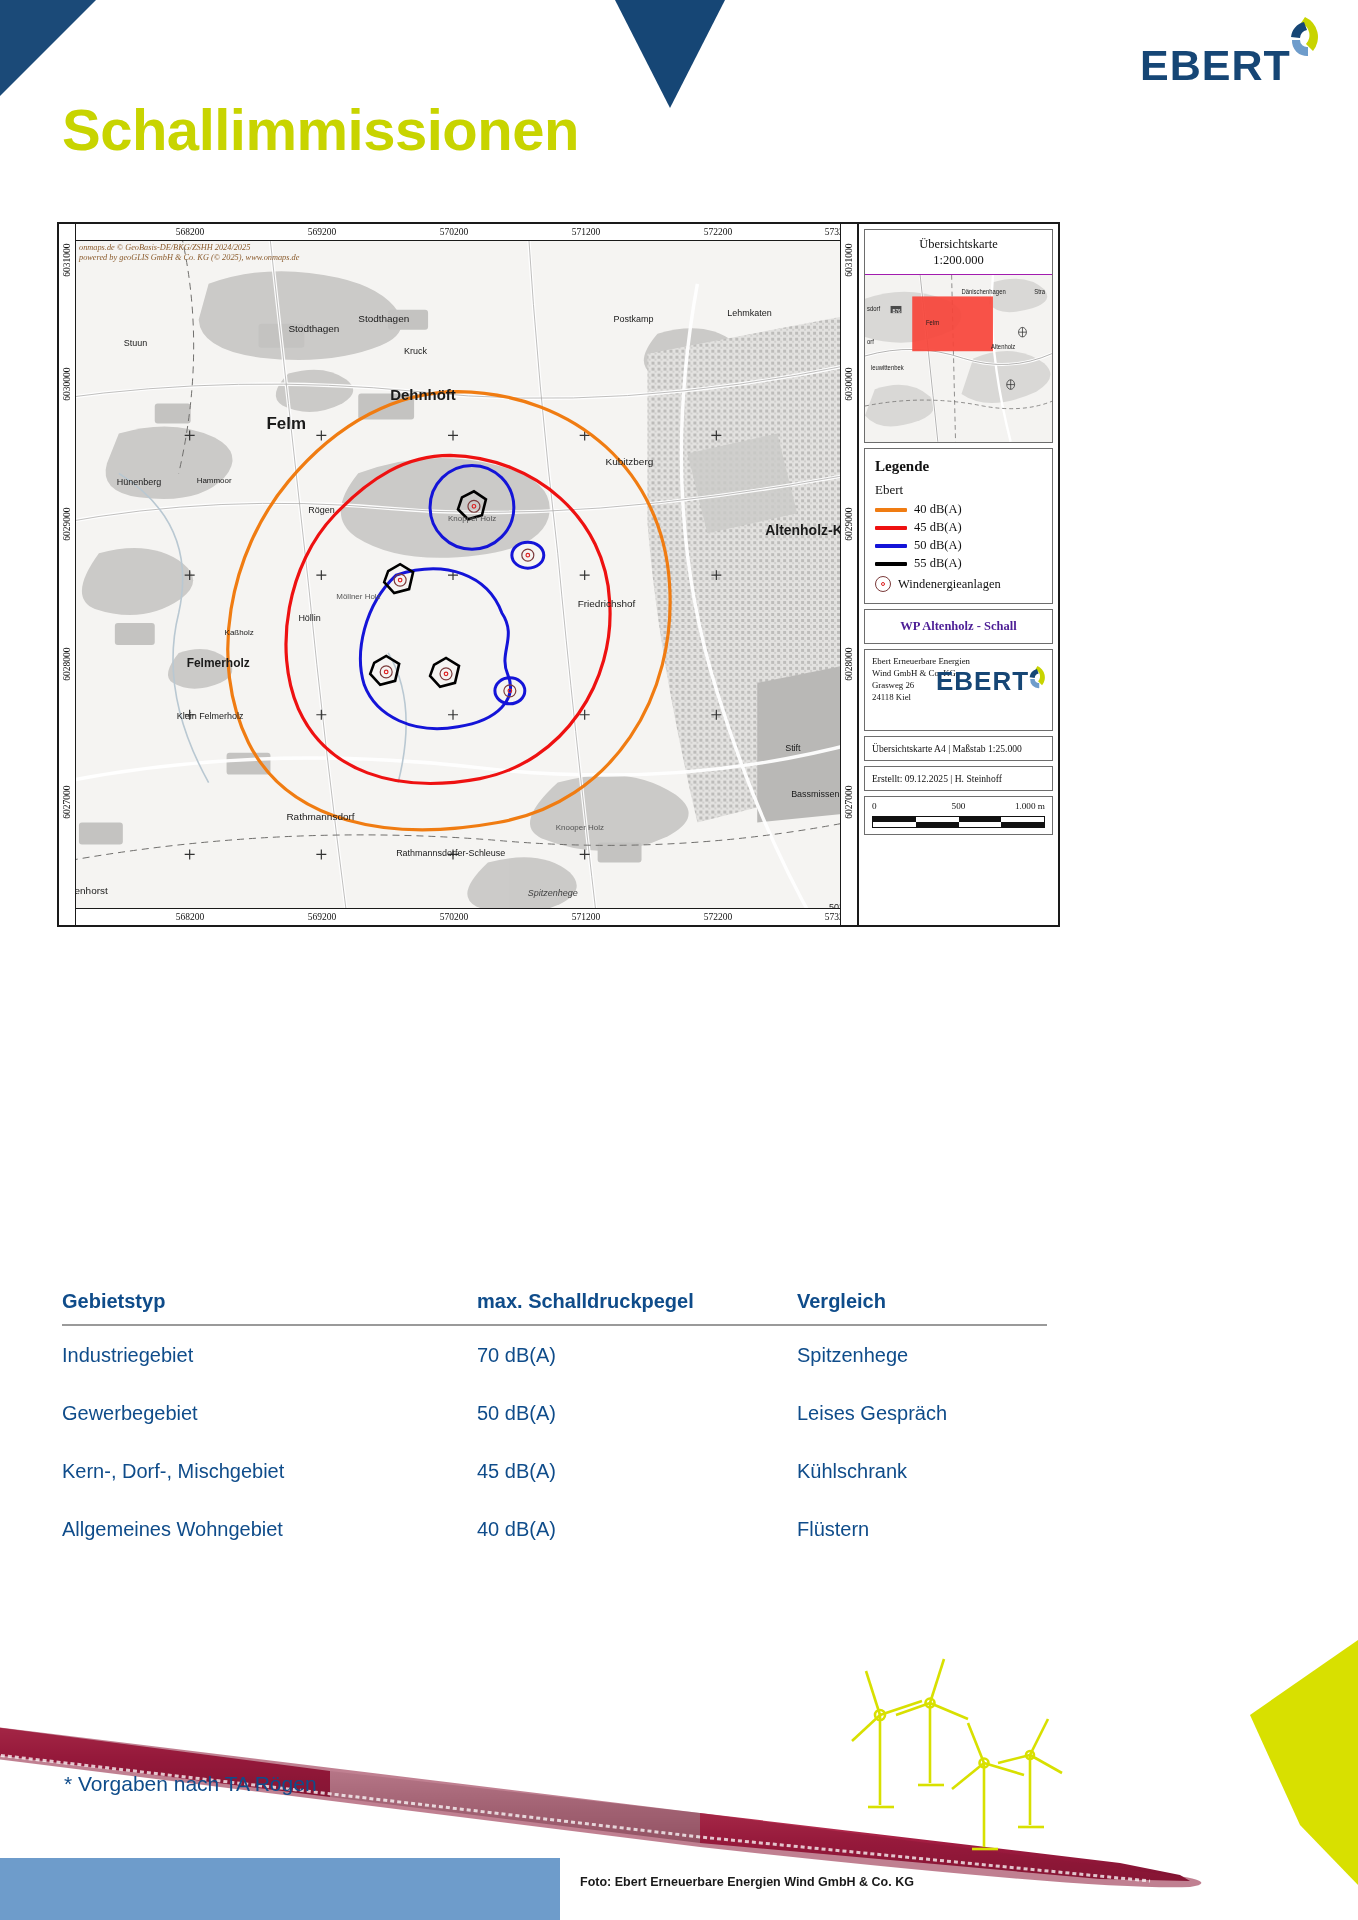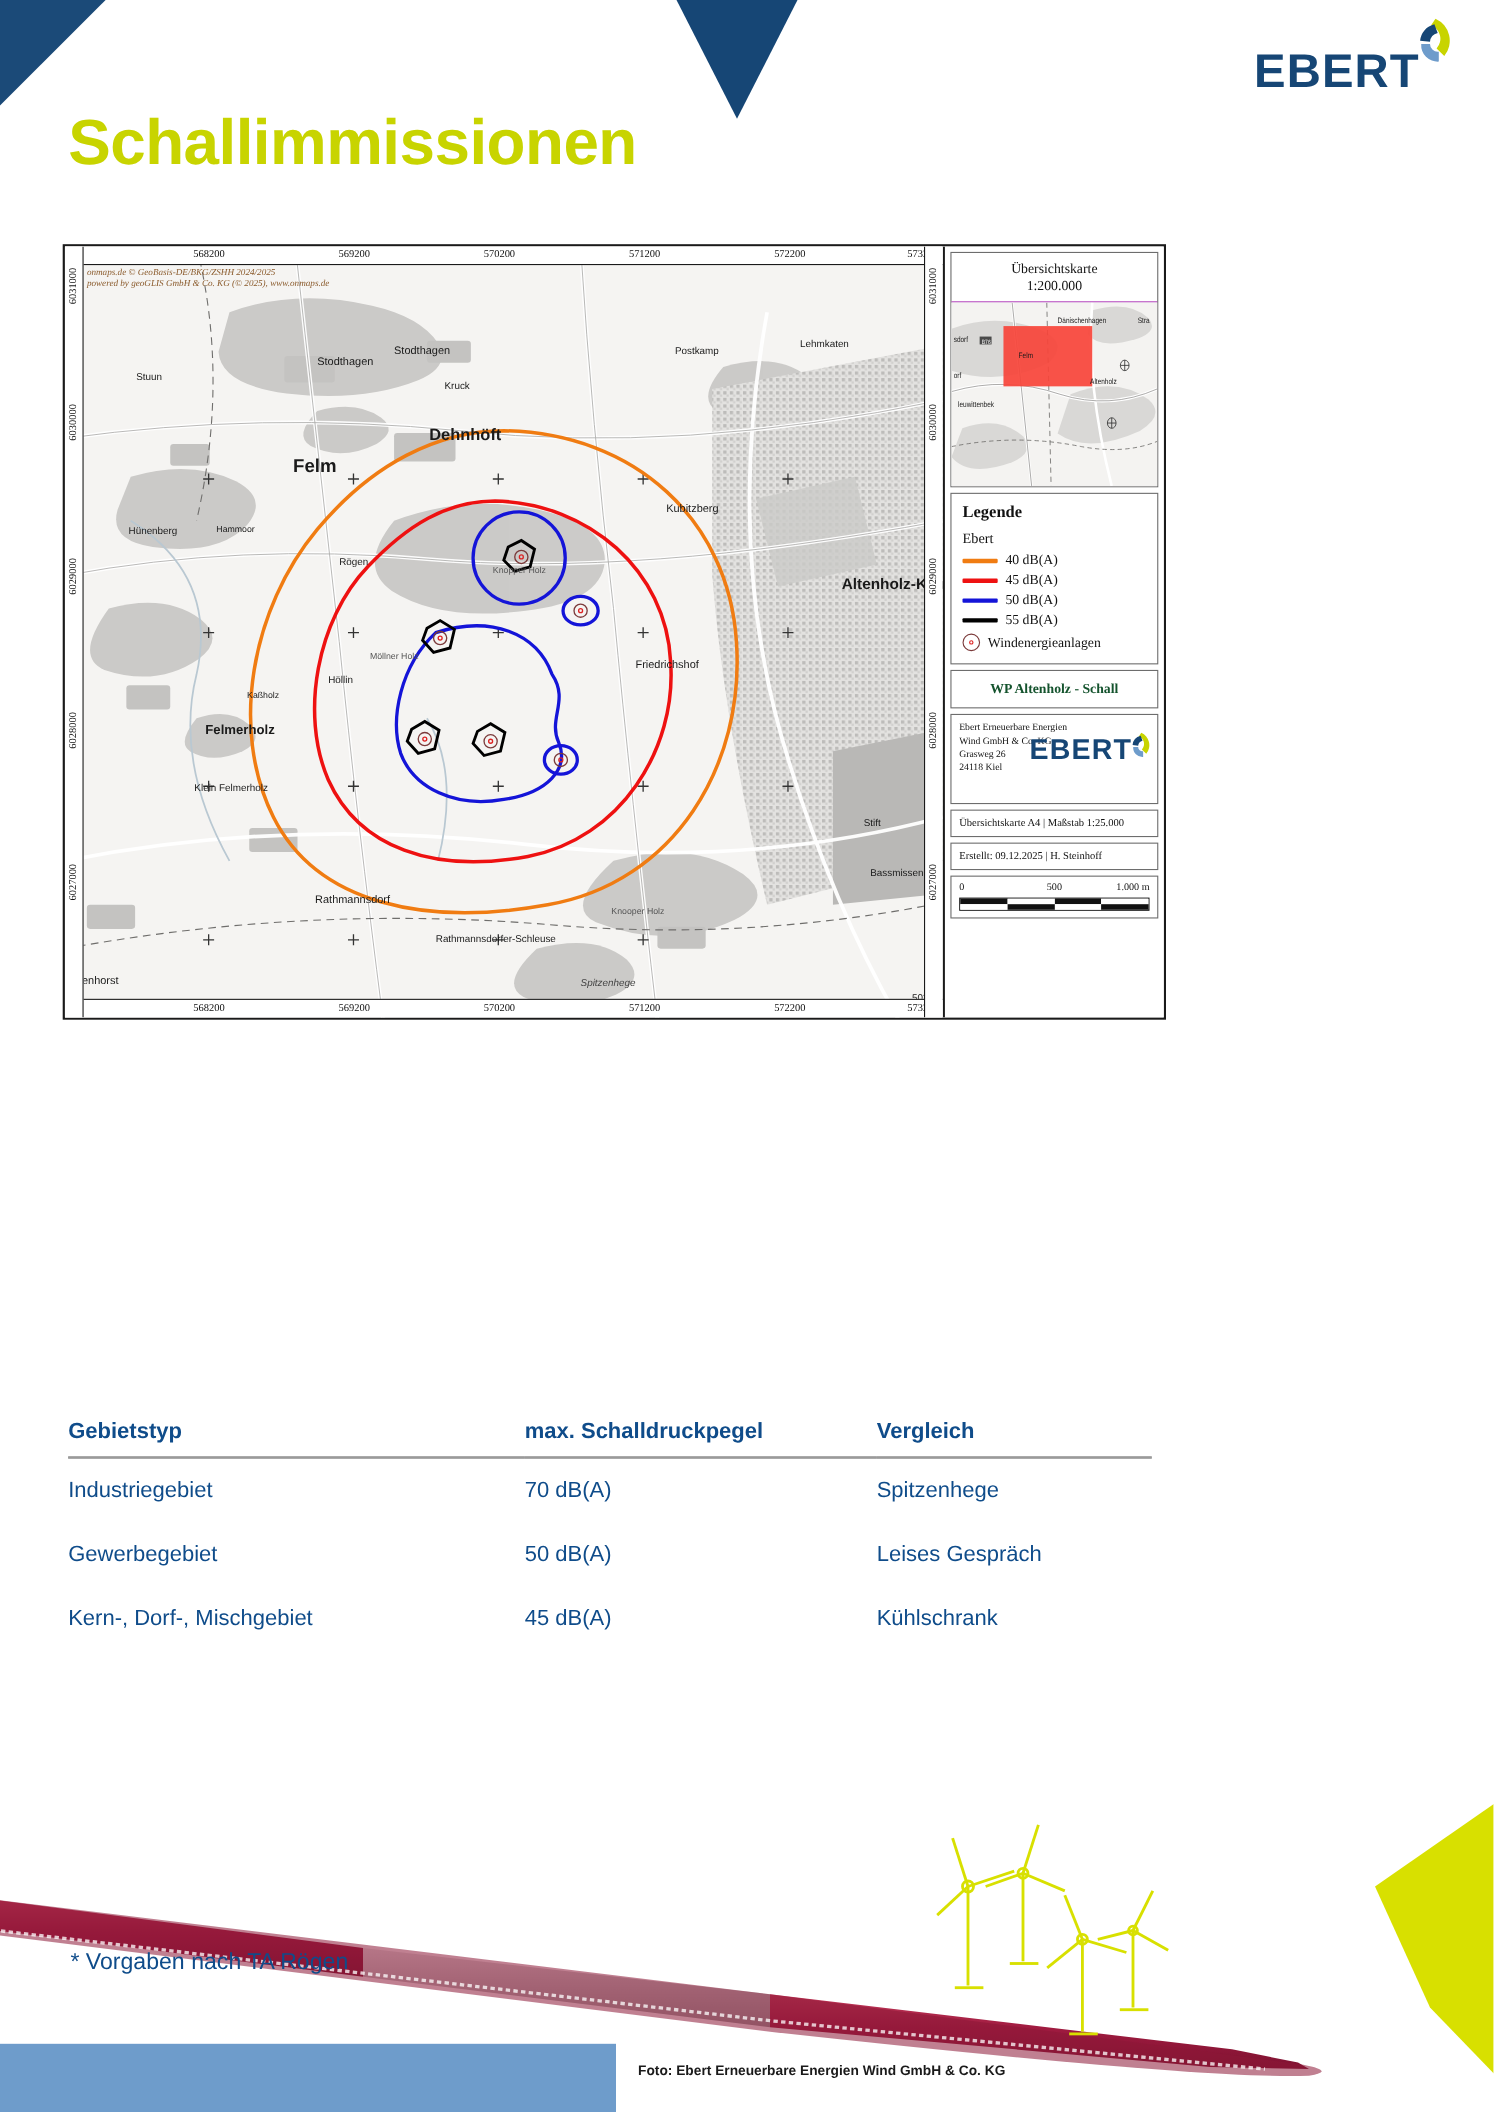--- a/index.html
+++ b/index.html
@@ -145,21 +145,21 @@
   .legend-circle {
     width: 16px; height: 16px; flex: 0 0 16px;
     border: 1.2px solid #7b3a3a; border-radius: 50%;
     display: flex; align-items: center; justify-content: center;
   }
   .legend-circle i { width: 4px; height: 4px; border: 1px solid #d22; border-radius: 50%; display: block; }
 
   .panel-wp {
     text-align: center; padding: 9px 4px;
     font-family: "Liberation Serif", serif;
-    font-weight: 700; font-size: 12.5px; color: #14532d;
+    font-weight: 700; font-size: 12.5px; color: #4c1d95;
   }
   .panel-company { position: relative; padding: 6px 7px 4px; height: 82px; }
   .company-addr {
     font-family: "Liberation Serif", serif;
     font-size: 8.8px; line-height: 1.35; color: #111;
     white-space: pre-line;
   }
   .company-logo { position: absolute; right: 6px; bottom: 3px; width: 110px; height: 33px; }
   .company-logo .ebert-word { font-size: 26px; bottom: 0; left: 0; }
   .company-logo .ebert-mark { width: 26px; height: 29px; right: 0; top: 0; }
@@ -638,20 +638,25 @@
       </tr>
       <tr>
         <td>Gewerbegebiet</td>
         <td>50 dB(A)</td>
         <td>Leises Gespräch</td>
       </tr>
       <tr>
         <td>Kern-, Dorf-, Mischgebiet</td>
         <td>45 dB(A)</td>
         <td>Kühlschrank</td>
+      </tr>
+      <tr>
+        <td>Allgemeines Wohngebiet</td>
+        <td>40 dB(A)</td>
+        <td>Flüstern</td>
       </tr>
     </tbody>
   </table>
 
   <div class="footer-wrap">
     <svg viewBox="0 0 1358 345" preserveAspectRatio="none" style="width:100%;height:100%">
       <defs>
         <linearGradient id="bladeRed1" x1="0" y1="0" x2="0" y2="1">
           <stop offset="0%" stop-color="#c23a5a"></stop>
           <stop offset="45%" stop-color="#a01b40"></stop>

